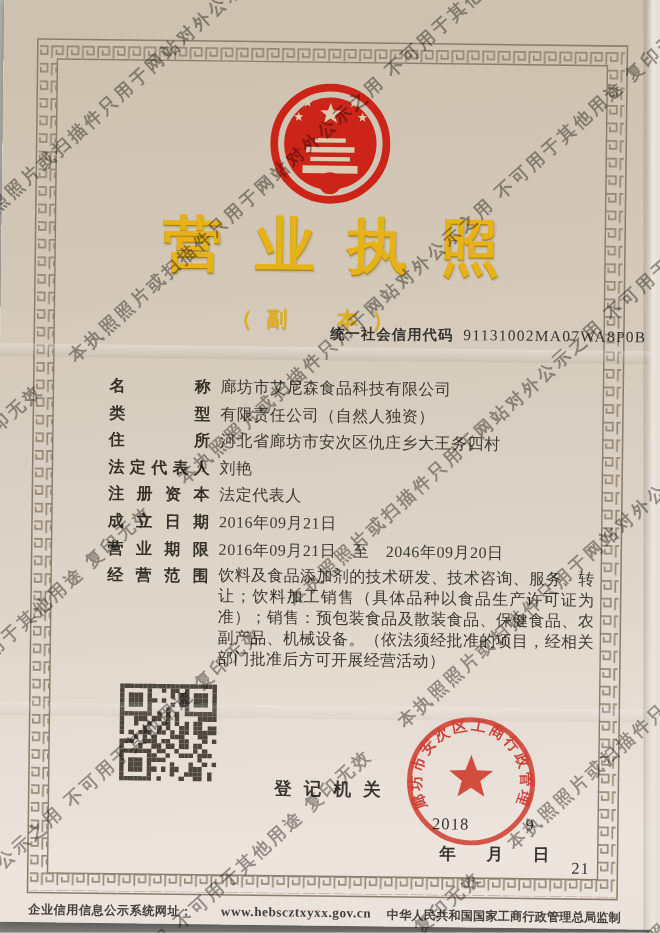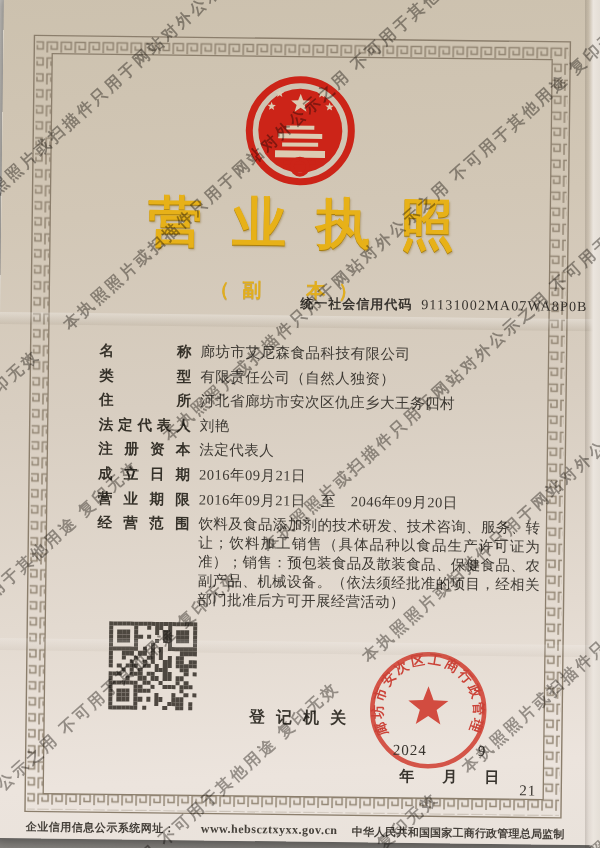--- a/index.html
+++ b/index.html
@@ -578,21 +578,21 @@
       <circle cx="85" cy="85" r="56" fill="none" stroke="#cf372a" stroke-width="4.5" opacity=".9"></circle>
       <defs>
         <path id="sealArc" d="M 45.6 108.7 A 46 46 0 1 1 124.4 108.7" fill="none"></path>
       </defs>
       <path fill="#cf372a" opacity=".95" d="M85.0 61.0L79.8 74.9L65.0 75.5L76.6 84.7L72.7 99.0L85.0 90.8L97.3 99.0L93.4 84.7L105.0 75.5L90.2 74.9Z"></path>
       <text font-size="13.5" fill="#c9352a" font-weight="bold" letter-spacing="2.5">
         <textPath href="#sealArc">廊坊市安次区工商行政管理局</textPath>
       </text>
     </svg>
 
-    <div class="dt" style="left:398px;top:747px;">2024</div>
+    <div class="dt" style="left:398px;top:747px;">2018</div>
     <div class="dt" style="left:483px;top:747px;">9</div>
     <div class="dt" style="left:509px;top:786px;margin-left:16px;">21</div>
     <div class="du" style="left:405px;top:772px;">年</div>
     <div class="du" style="left:448px;top:772px;">月</div>
     <div class="du" style="left:490px;top:772px;">日</div>
 
     <div class="footer">
       <span class="f-left">企业信用信息公示系统网址：</span>
       <span class="f-url">www.hebscztxyxx.gov.cn</span>
       <span class="f-right">中华人民共和国国家工商行政管理总局监制</span>

